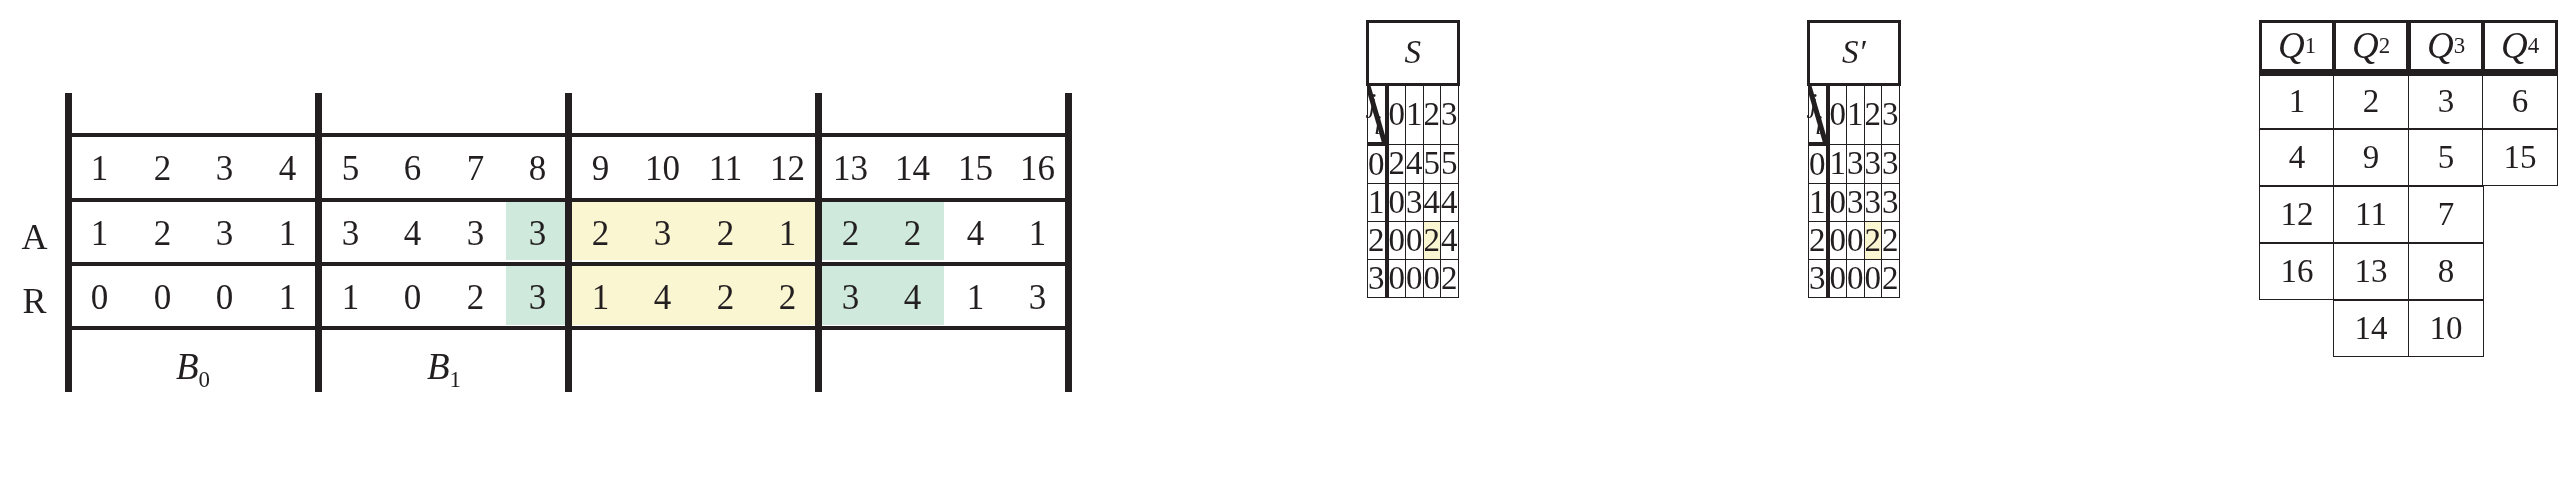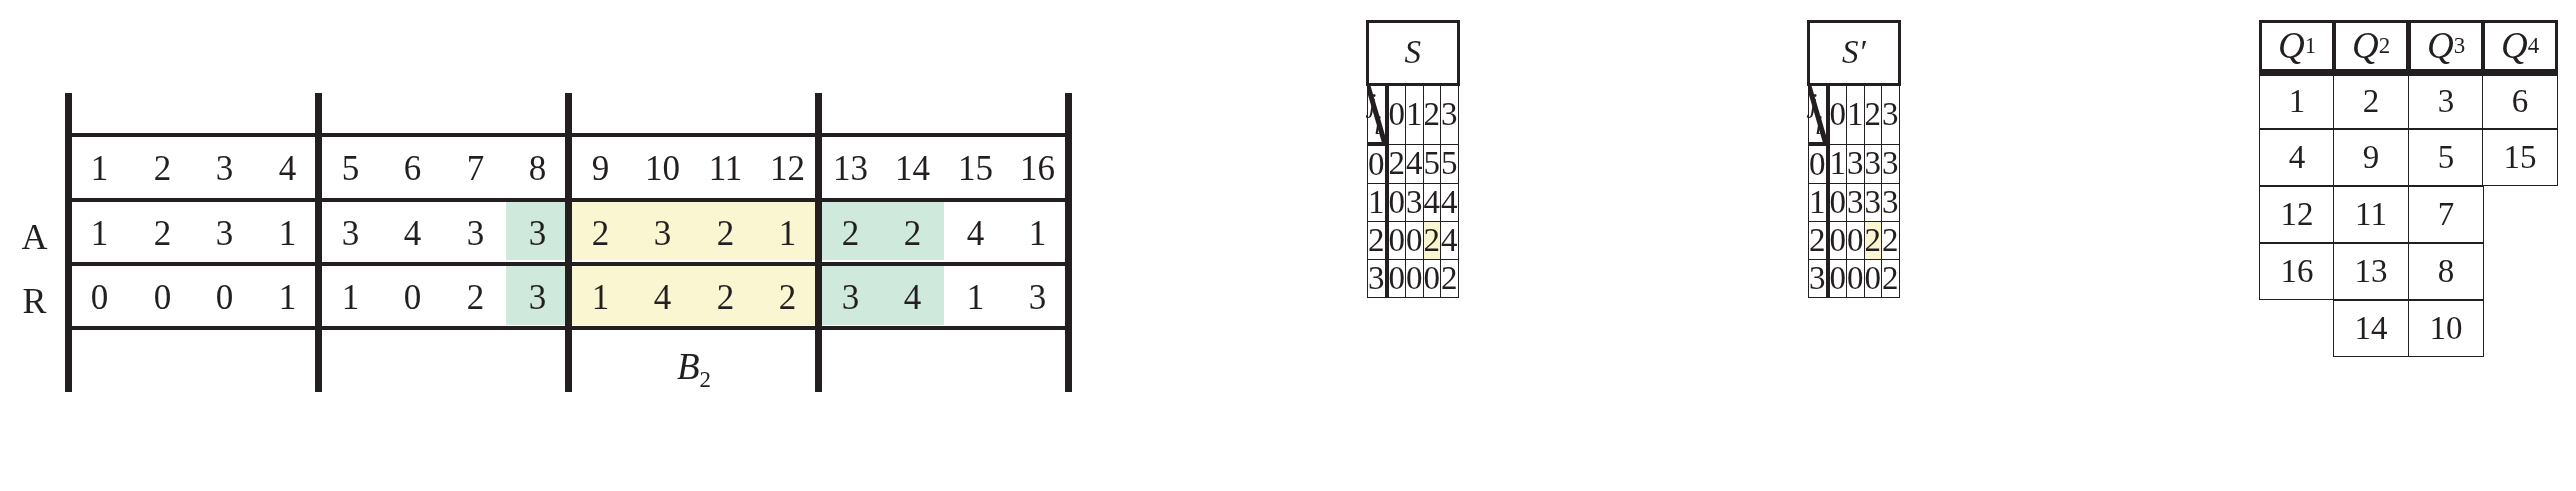--- a/index.html
+++ b/index.html
@@ -159,21 +159,22 @@
       <div class="num" style="left: 569px; top: 280px; width: 63px;">1</div>
       <div class="num" style="left: 631px; top: 280px; width: 63px;">4</div>
       <div class="num" style="left: 694px; top: 280px; width: 63px;">2</div>
       <div class="num" style="left: 756px; top: 280px; width: 63px;">2</div>
       <div class="num" style="left: 819px; top: 280px; width: 63px;">3</div>
       <div class="num" style="left: 881px; top: 280px; width: 63px;">4</div>
       <div class="num" style="left: 944px; top: 280px; width: 63px;">1</div>
       <div class="num" style="left: 1006px; top: 280px; width: 63px;">3</div>
       <div class="rowlabel" style="left: 9px; top: 216px; width: 51px;">A</div>
       <div class="rowlabel" style="left: 9px; top: 280px; width: 51px;">R</div>
-      <div class="blocklabel" style="left: 569px; top: 345px; width: 250px;"><span>B</span><sub>2</sub></div>
+      <div class="blocklabel" style="left: 68px; top: 345px; width: 250px;"><span>B</span><sub>0</sub></div>
+      <div class="blocklabel" style="left: 319px; top: 345px; width: 250px;"><span>B</span><sub>1</sub></div>
     </div>
 
   <table class="matrix" id="matrix-S" style="left:1366px; top:19.6px;">
     <tbody>
       <tr>
         <td class="m-title" colspan="5">S</td>
       </tr>
       <tr class="m-head">
         <td class="m-corner">
           <svg class="corner-svg" viewBox="0 0 100 100" preserveAspectRatio="none">

